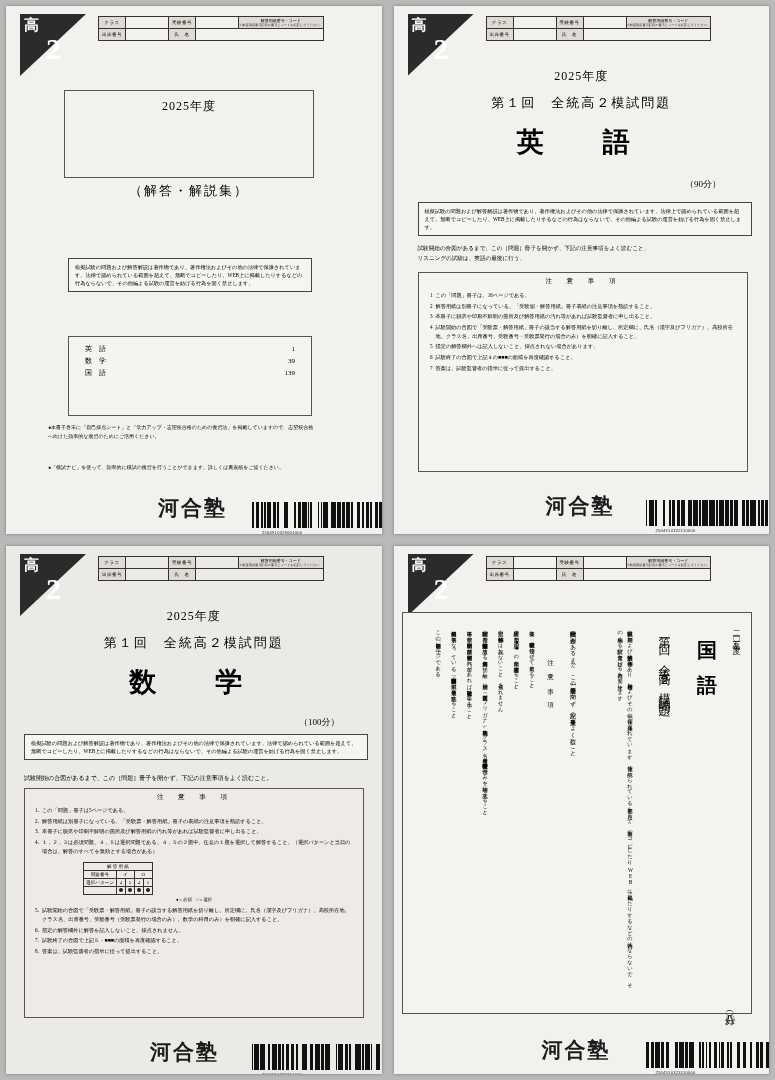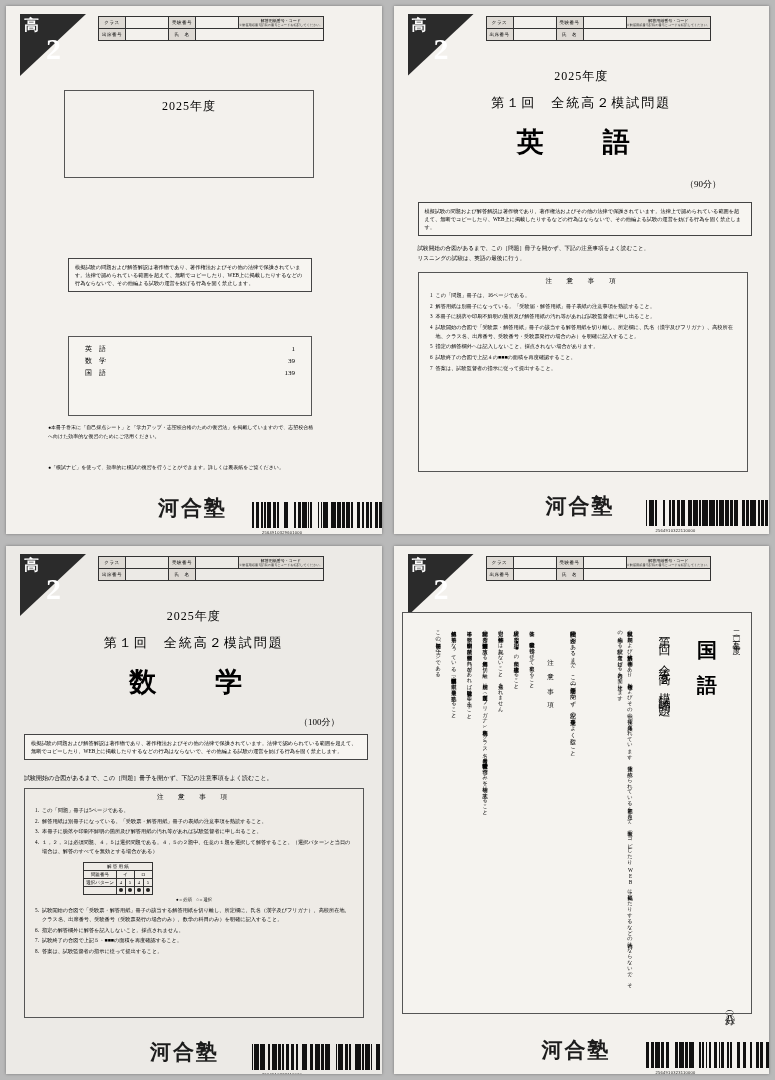--- a/index.html
+++ b/index.html
@@ -73,20 +73,21 @@
         <td class="fld"></td>
         <td class="lbl">氏　名</td>
         <td class="fld wide" colspan="3"></td>
       </tr>
     </tbody>
       </table>
 
     <div class="frame" style="left:58px;top:84px;width:248px;height:86px;">
       <div class="c yeartxt" style="margin-top:7px;">2025年度</div>
     </div>
+    <div class="c" style="position:absolute;left:58px;top:176px;width:250px;font-size:13px;letter-spacing:2px;">（解答・解説集）</div>
 
     <div class="note" style="left:62px;top:252px;width:230px;">模擬試験の問題および解答解説は著作物であり、著作権法およびその他の法律で保護されています。法律で認められている範囲を超えて、無断でコピーしたり、WEB上に掲載したりするなどの行為ならないで、その他編よる試験の運営を妨げる行為を固く禁止します。</div>
 
     <div class="frame" style="left:62px;top:330px;width:242px;height:78px;background:#f6f4f0;">
       <table style="width:100%;font-size:7px;border-collapse:collapse;margin-top:6px;">
         <tbody>
             <tr>
           <td style="padding-left:16px;">英　語</td>
           <td style="text-align:right;padding-right:16px;">1</td>
         </tr>

